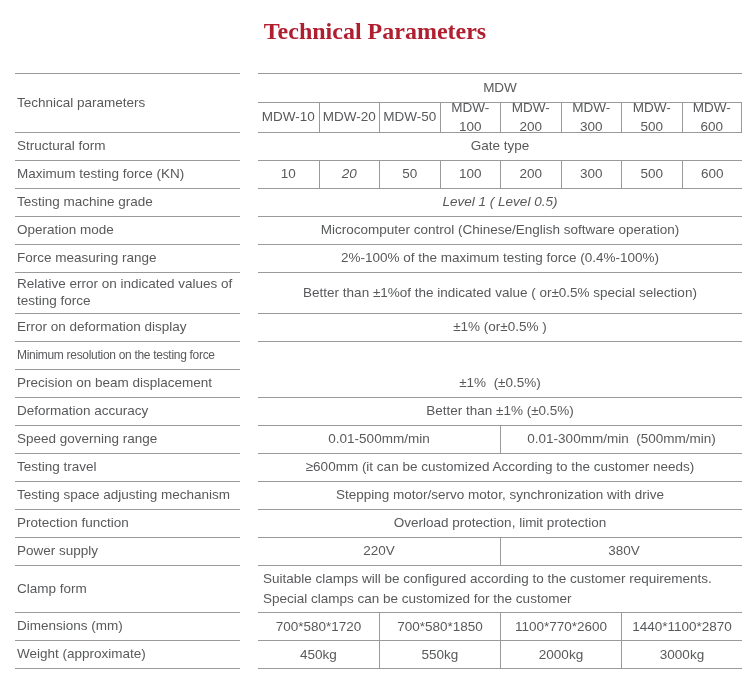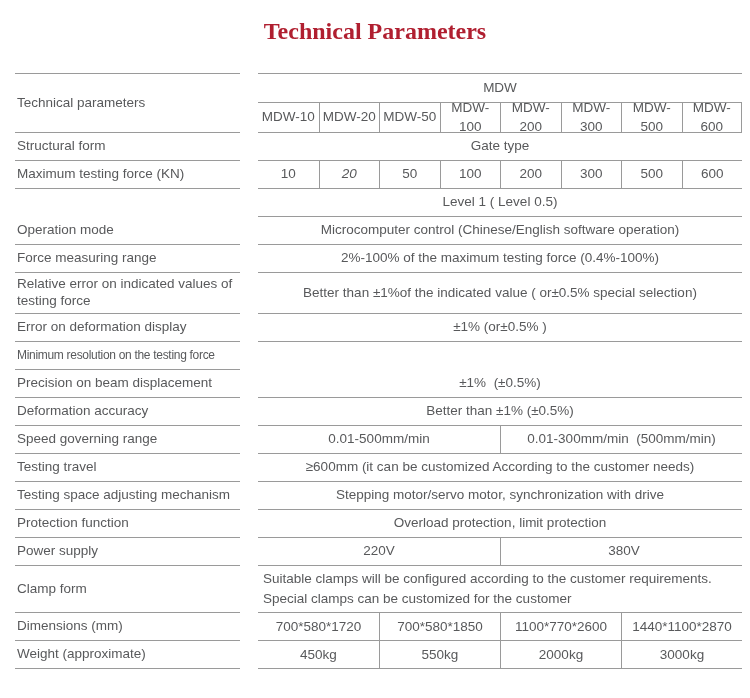--- a/index.html
+++ b/index.html
@@ -91,21 +91,22 @@
       <div class="cell first" style="grid-area: 3 / 3 / auto / span 8;">Gate type</div>
       <div class="label" style="grid-area: 4 / 1; text-align: right;">Maximum testing force (KN)</div>
       <div class="cell first" style="grid-area: 4 / 3 / auto / span 1;">10</div>
       <div class="cell" style="grid-area: 4 / 4 / auto / span 1; font-style: italic;">20</div>
       <div class="cell" style="grid-area: 4 / 5 / auto / span 1;">50</div>
       <div class="cell" style="grid-area: 4 / 6 / auto / span 1;">100</div>
       <div class="cell" style="grid-area: 4 / 7 / auto / span 1;">200</div>
       <div class="cell" style="grid-area: 4 / 8 / auto / span 1;">300</div>
       <div class="cell" style="grid-area: 4 / 9 / auto / span 1;">500</div>
       <div class="cell" style="grid-area: 4 / 10 / auto / span 1;">600</div>
-      <div class="cell first" style="grid-area: 5 / 3 / auto / span 8;">Level 1 ( Level 0.5)</div>
+      <div class="label" style="grid-area: 5 / 1;">Testing machine grade</div>
+      <div class="cell first" style="grid-area: 5 / 3 / auto / span 8; font-style: italic;">Level 1 ( Level 0.5)</div>
       <div class="label" style="grid-area: 6 / 1;">Operation mode</div>
       <div class="cell first" style="grid-area: 6 / 3 / auto / span 8;">Microcomputer control (Chinese/English software operation)</div>
       <div class="label" style="grid-area: 7 / 1;">Force measuring range</div>
       <div class="cell first" style="grid-area: 7 / 3 / auto / span 8;">2%-100% of the maximum testing force (0.4%-100%)</div>
       <div class="label" style="grid-area: 8 / 1;">Relative error on indicated values of testing force</div>
       <div class="cell first" style="grid-area: 8 / 3 / auto / span 8;">Better than ±1%of the indicated value ( or±0.5% special selection)</div>
       <div class="label" style="grid-area: 9 / 1;">Error on deformation display</div>
       <div class="cell first" style="grid-area: 9 / 3 / auto / span 8;">±1% (or±0.5% )</div>
       <div class="label tight" style="grid-area: 10 / 1;">Minimum resolution on the testing force</div>
       <div class="label" style="grid-area: 11 / 1;">Precision on beam displacement</div>

